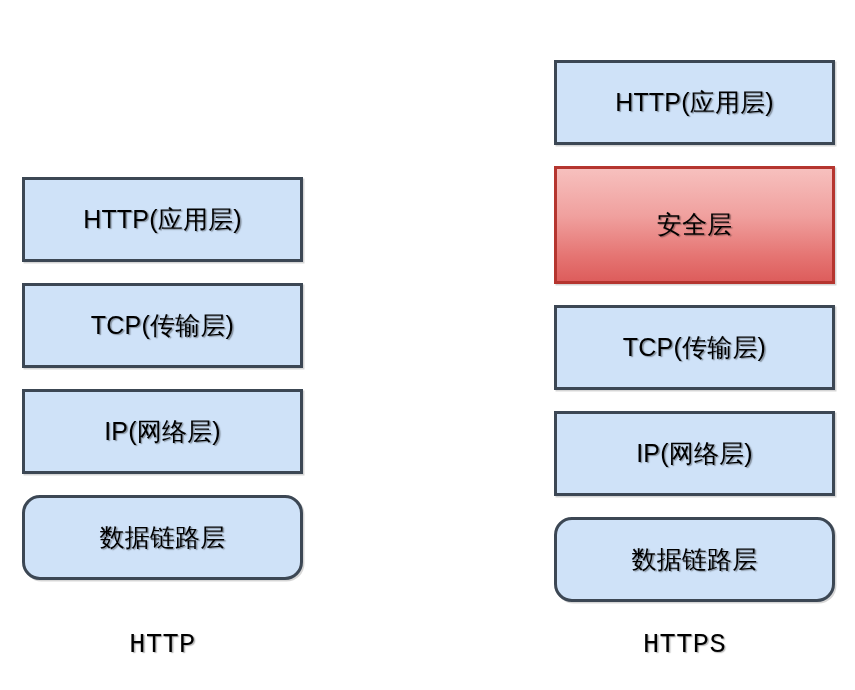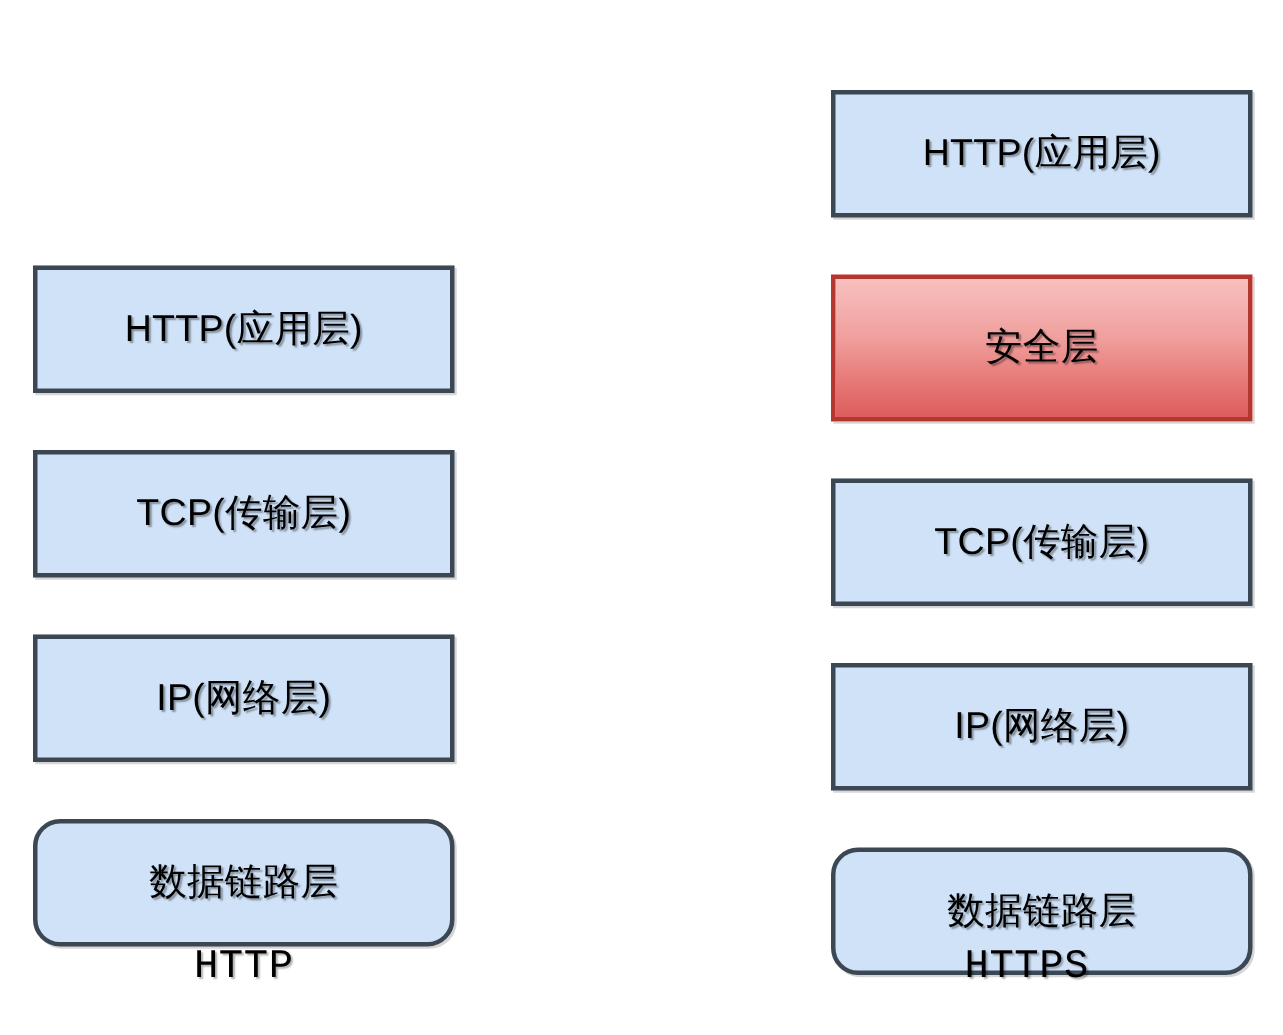--- a/index.html
+++ b/index.html
@@ -29,39 +29,39 @@
     display: flex;
     flex-direction: column;
   }
   #stack-http  { left: 22px;  top: 177px; }
   #stack-https { left: 554px; top: 60px;  }
 
   
   .layer-box {
     box-sizing: border-box;
     height: 85px;
-    margin-bottom: 38px;
+    margin-bottom: 21px;
     border: 3px solid #3c4754;
     background: #cfe2f8;
     box-shadow: 1.5px 1.5px 0 rgba(0,0,0,0.16);
     display: flex;
     align-items: center;
     justify-content: center;
     text-align: center;
     line-height: 1.18;
     font-size: 25px;
     letter-spacing: 0.2px;
     text-shadow: 1.4px 1.4px 1.2px rgba(0,0,0,0.38);
     user-select: none;
   }
   .layer-box:last-child { margin-bottom: 0; border-radius: 18px; }
 
   
   .layer-box.secure {
-    height: 98px;
+    height: 118px;
     border-color: #b5352f;
     background: linear-gradient(to bottom, #f7c0be 0%, #f0a09e 42%, #e57472 78%, #dd5d5c 100%);
   }
   .layer-box.secure .box-line { display: block; }
 
   .box-line { display: block; }
 
   
   .caption {
     position: absolute;

